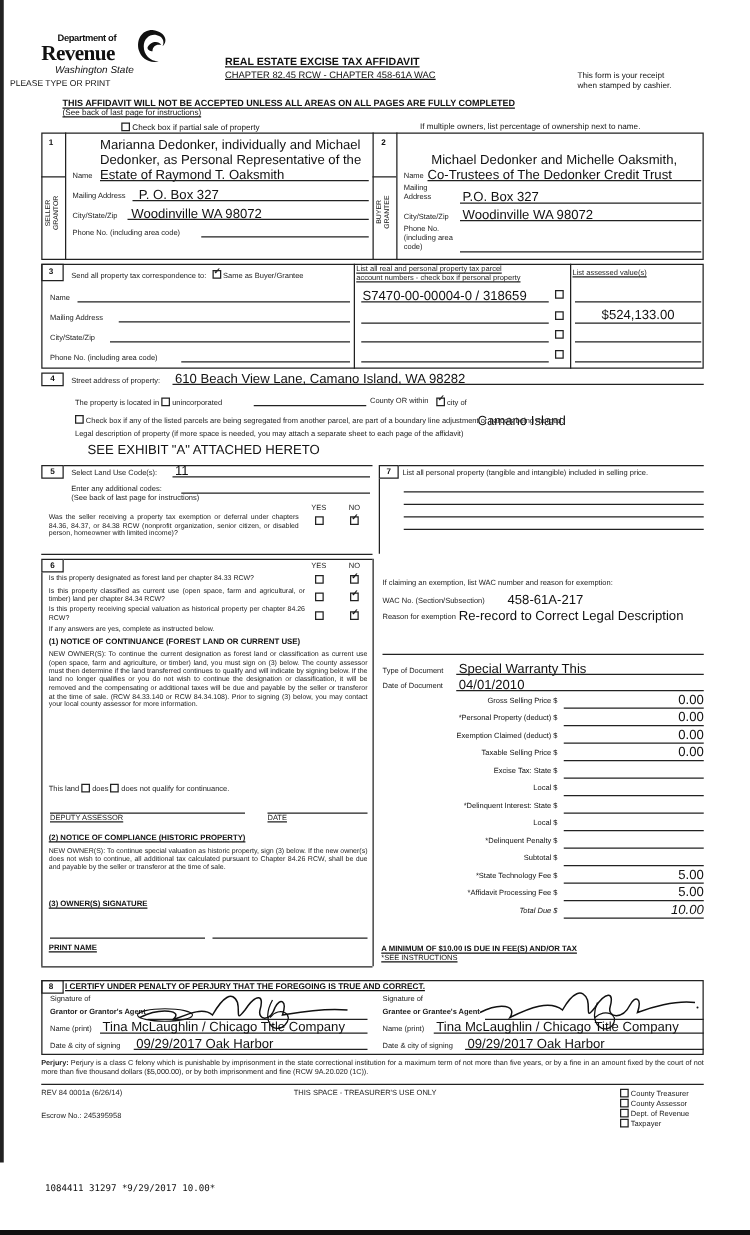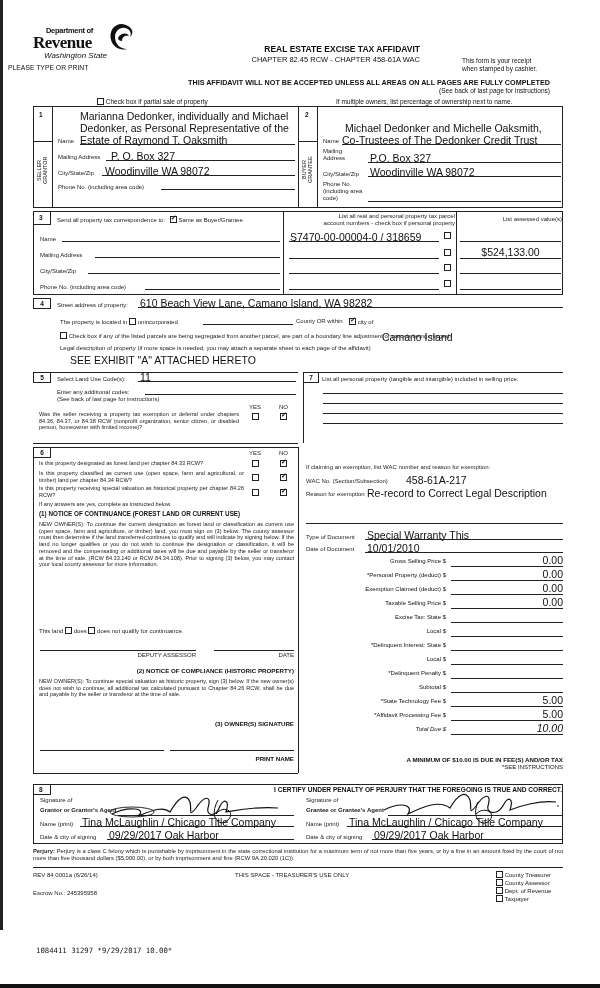--- a/index.html
+++ b/index.html
@@ -12,21 +12,21 @@
   .line { position: absolute; border-bottom: 1px solid #222; }
   .hl { position: absolute; height: 0; border-top: 1px solid #222; }
   .vl { position: absolute; width: 0; border-left: 1px solid #222; }
   .box { position: absolute; border: 1px solid #222; }
   .cb { display: inline-block; width: 7px; height: 7px; border: 1px solid #222; vertical-align: -1px; position: relative; background:#fff; }
   .cb.checked::after { content: "✓"; position: absolute; left: 0; top: -3px; font-size: 7px; font-weight: bold; line-height: 1; }
   .secnum { position: absolute; font-size: 6.5px; font-weight: bold; border: 1px solid #222; text-align: center; line-height: 9px; height: 11px; }
   .vert { position: absolute; writing-mode: vertical-rl; transform: rotate(180deg); font-size: 5.5px; text-align: center; line-height: 1.1; }
   .para { font-size: 5.6px; line-height: 1.2; text-align: justify; color: #222; }
   .right { text-align: center; margin-top: 15px; }
-  .center { text-align: right; }
+  .center { text-align: left; text-decoration: underline; }
   .money-row { position: absolute; left: 305px; width: 258px; height: 11px; }
   .money-row .ml { position: absolute; right: 117px; top: 2px; font-size: 6px; white-space: nowrap; }
   .money-row .mline { position: absolute; left: 146px; right: 0; bottom: 0; border-bottom: 1px solid #222; }
   .money-row .mval { position: absolute; right: 0; bottom: 1px; font-size: 10.5px; }
   .leftedge { position:absolute; left:0; top:0; width:3px; height:930px; background:#222; }
   .bottomedge { position:absolute; left:0; bottom:0; width:600px; height:4px; background:#111; }
 </style>
 </head>
 <body>
 
@@ -240,21 +240,21 @@
 <div class="abs lbl" style="left:306px;top:478px;">WAC No. (Section/Subsection)</div>
 <div class="abs val" style="left:406px;top:475px;">458-61A-217</div>
 <div class="abs lbl" style="left:306px;top:491px;">Reason for exemption</div>
 <div class="abs val" style="left:367px;top:488px;">Re-record to Correct Legal Description</div>
 <div class="line" style="left:306px;top:523px;width:257px;"></div>
 
 <div class="abs lbl" style="left:306px;top:534px;">Type of Document</div>
 <div class="abs val" style="left:367px;top:530px;">Special Warranty This</div>
 <div class="line" style="left:365px;top:539px;width:198px;"></div>
 <div class="abs lbl" style="left:306px;top:546px;">Date of Document</div>
-<div class="abs val" style="left:367px;top:543px;">10/01/2010</div>
+<div class="abs val" style="left:367px;top:543px;">04/01/2010</div>
 <div class="line" style="left:365px;top:552px;width:198px;"></div>
 
 <div class="money-row" style="top:556px;">
     <span class="ml">Gross Selling Price $</span>
     <span class="mline"></span>
     <span class="mval">0.00</span>
   </div>
 <div class="money-row" style="top:570px;">
     <span class="ml">*Personal Property (deduct) $</span>
     <span class="mline"></span>

